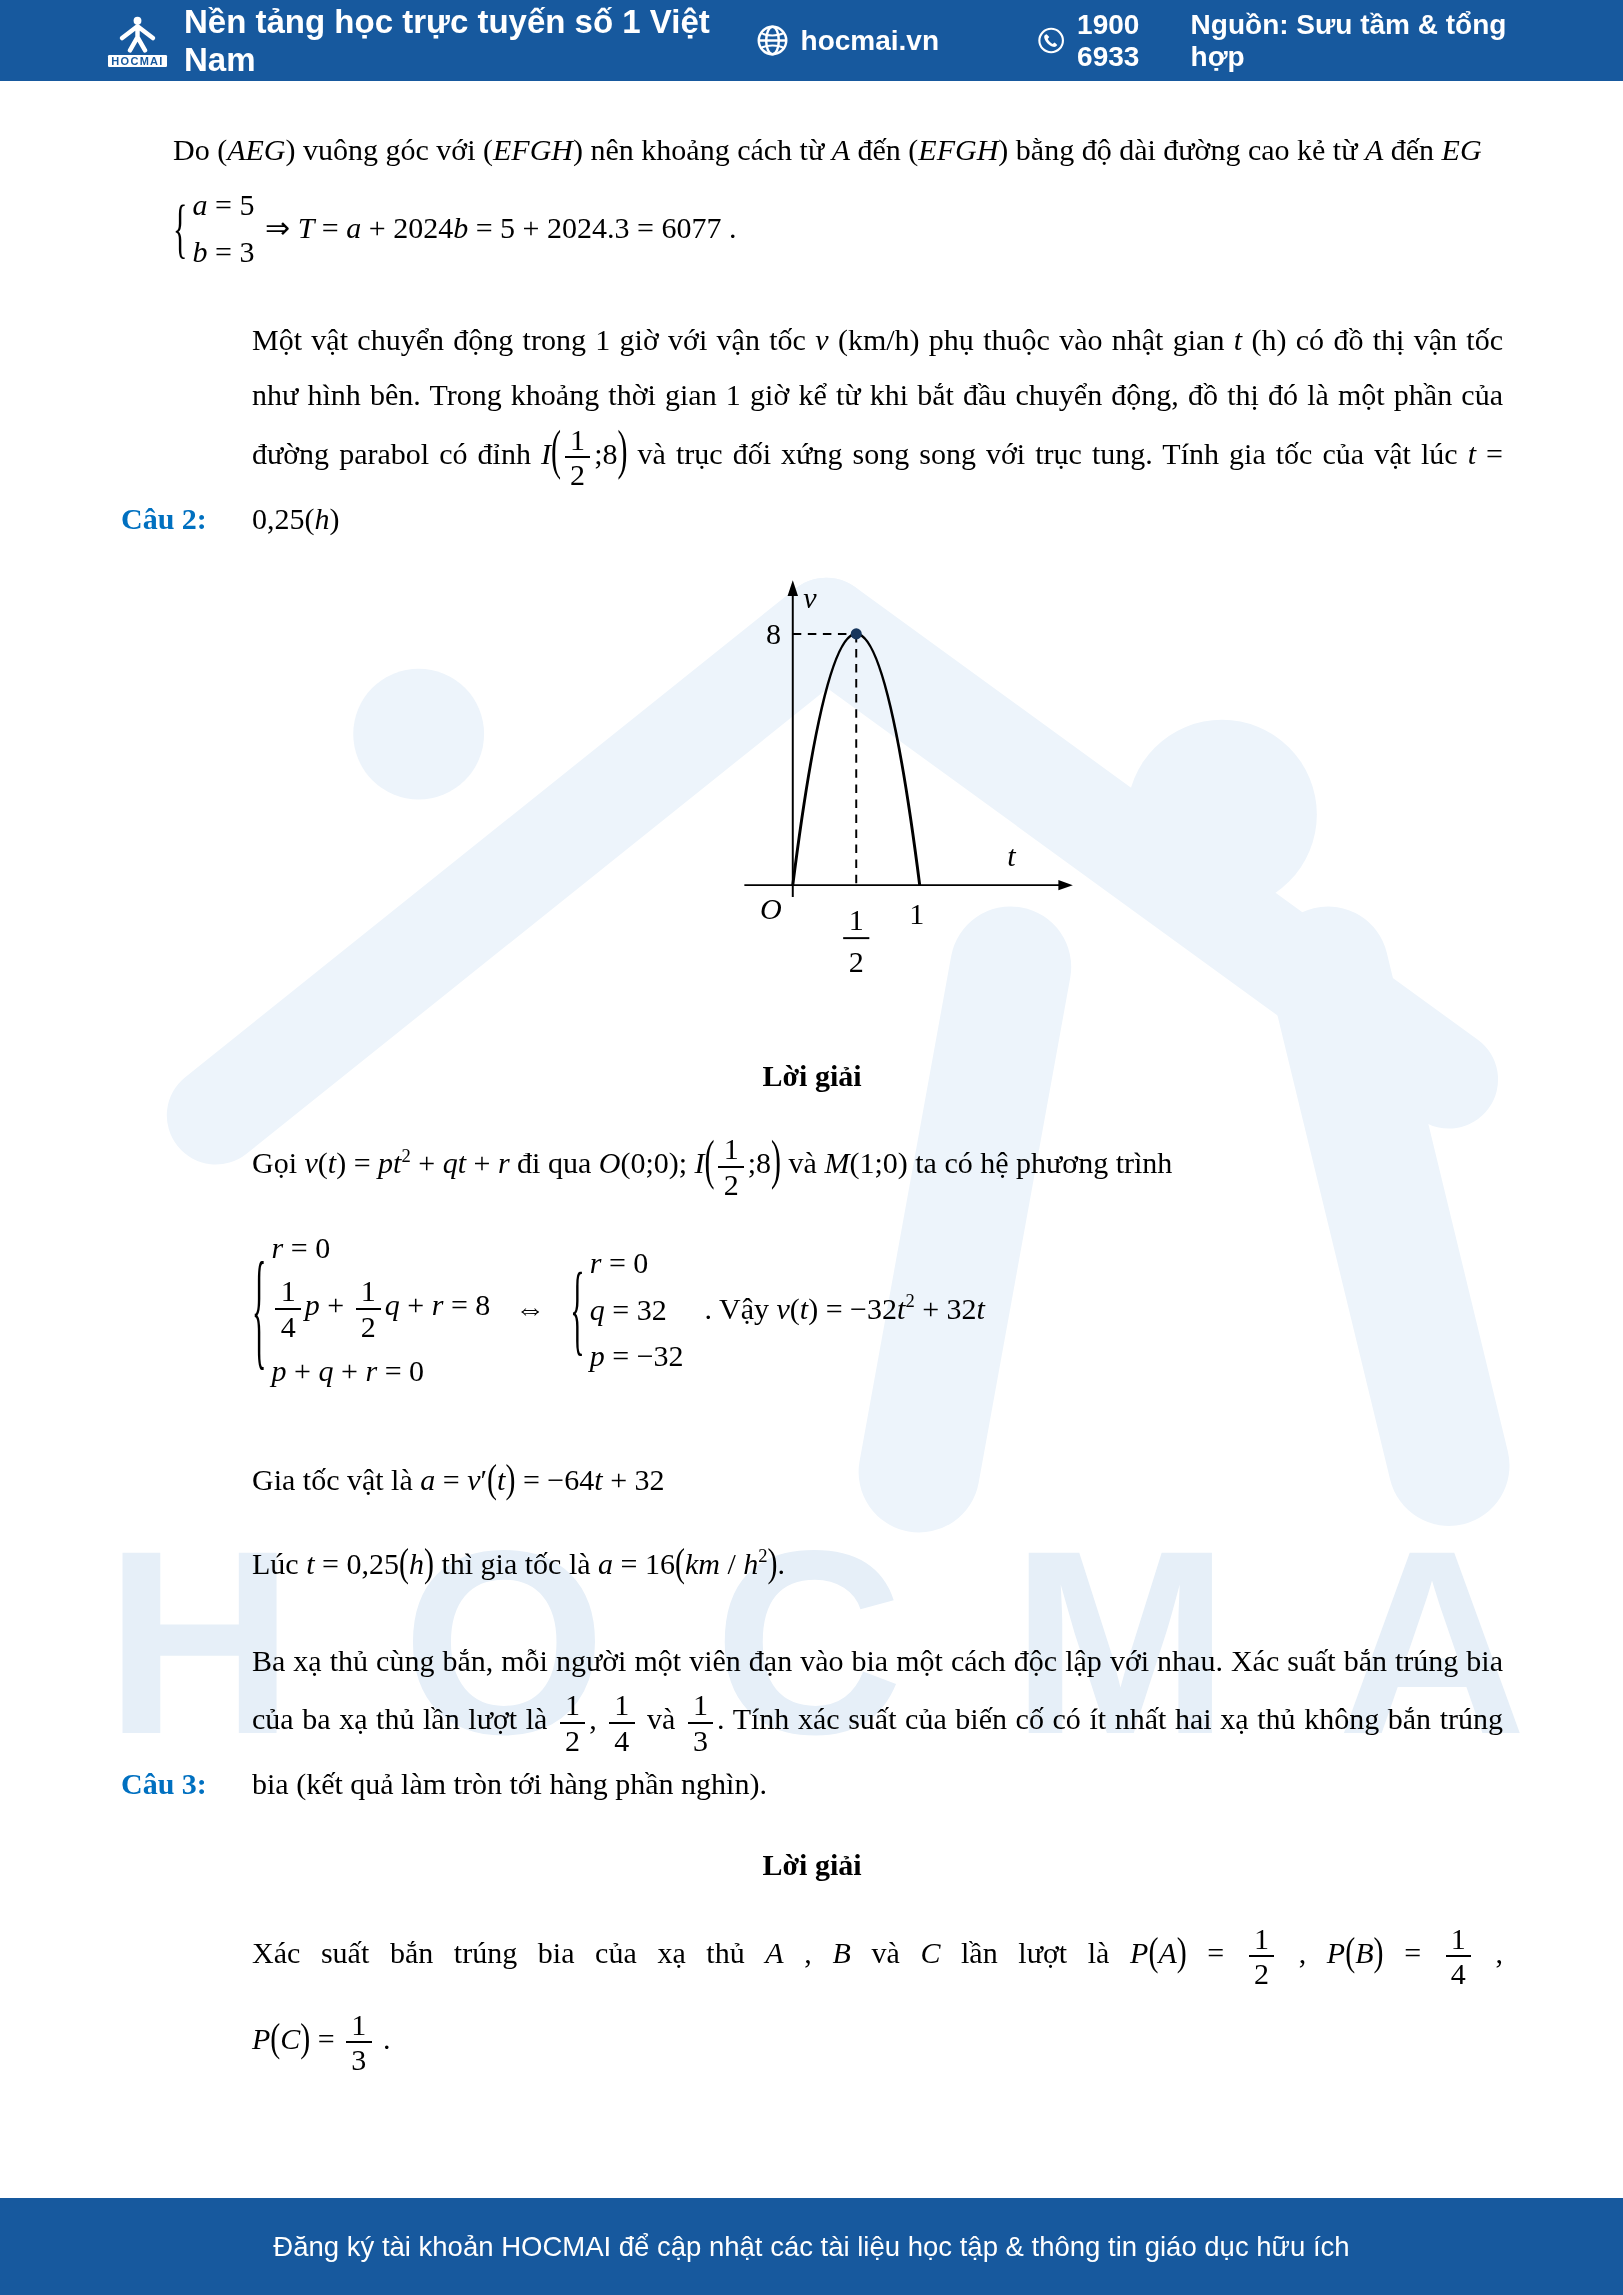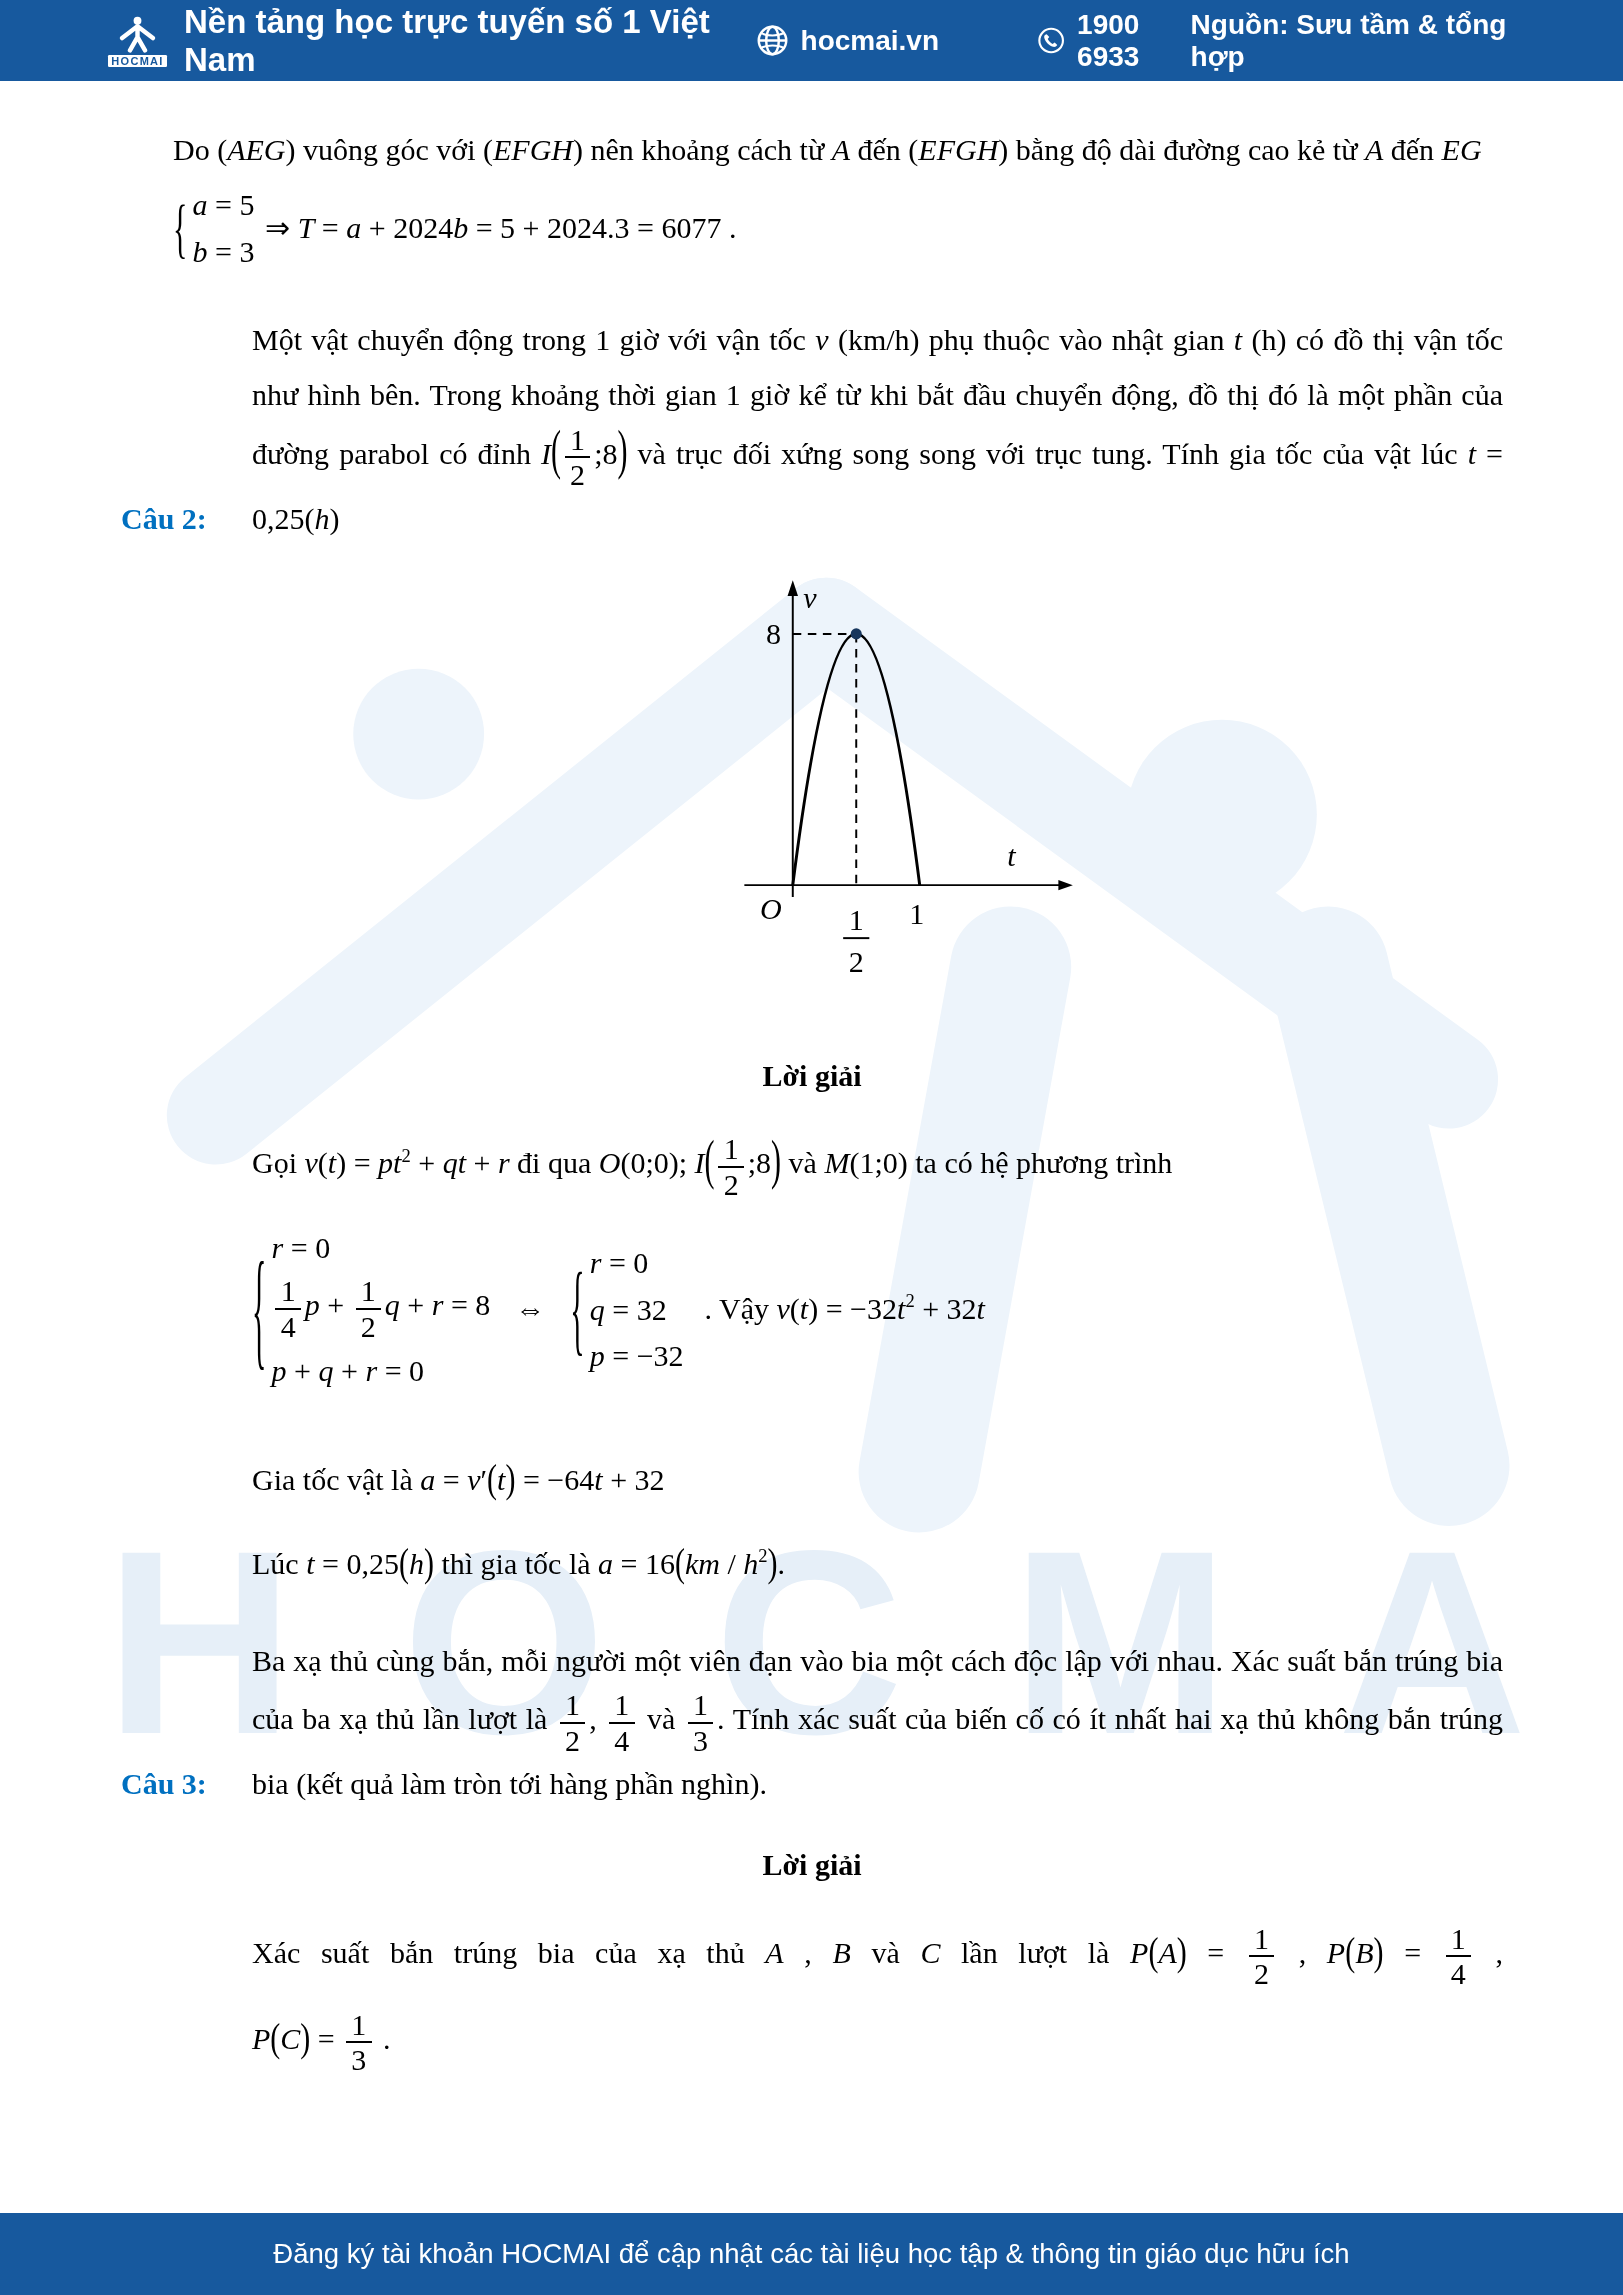--- a/index.html
+++ b/index.html
@@ -9,21 +9,21 @@
   
   .bar{background:#17599E;color:#fff;font-family:"Liberation Sans",sans-serif;}
   .header{position:absolute;top:0;left:0;right:0;height:81px;display:flex;align-items:center;padding:0 105px 0 108px;z-index:5;}
   .logo{display:flex;flex-direction:column;align-items:center;gap:2px;}
   .logo-label{font-size:11px;font-weight:bold;letter-spacing:1.3px;background:#fff;color:#17599E;padding:0 3.3px;border-radius:1.3px;}
   .brand{font-size:33px;font-weight:bold;margin-left:17px;}
   .hitem{display:flex;align-items:center;gap:11.8px;font-size:28px;font-weight:bold;}
   .site{margin-left:46px;justify-content:flex-end;}
   .tel{margin-left:98px;}
   .hsource{margin-left:auto;font-size:28px;font-weight:bold;}
-  .footer{position:absolute;bottom:0;left:0;right:0;height:82px;display:flex;align-items:center;justify-content:center;font-size:27.5px;z-index:5;}
+  .footer{position:absolute;bottom:0;left:0;right:0;height:97px;display:flex;align-items:center;justify-content:center;font-size:27.5px;z-index:5;}
 
   
   .watermark{position:absolute;inset:0;z-index:0;}
   .wm-letters{position:absolute;top:1512px;left:0;width:100%;text-align:center;font-family:"Liberation Sans",sans-serif;font-weight:bold;font-size:262px;line-height:1;letter-spacing:108px;padding-left:105px;color:#E6EFF8;white-space:nowrap;}
 
   
   .content{position:absolute;top:81px;left:121px;width:1382px;z-index:1;font-size:30px;line-height:1.82;}
   .p-intro{margin:42px 0 0 131px;text-indent:-79px;text-align:justify;}
   .row-vay{margin:7.9px 0 0 52px;display:flex;align-items:center;gap:10.5px;}
   .q-block{display:flex;align-items:flex-end;margin-top:42px;}

